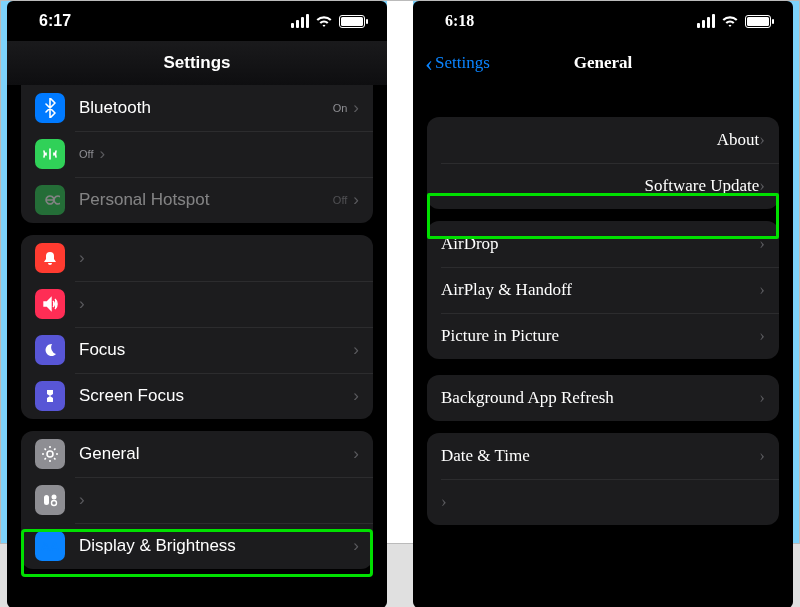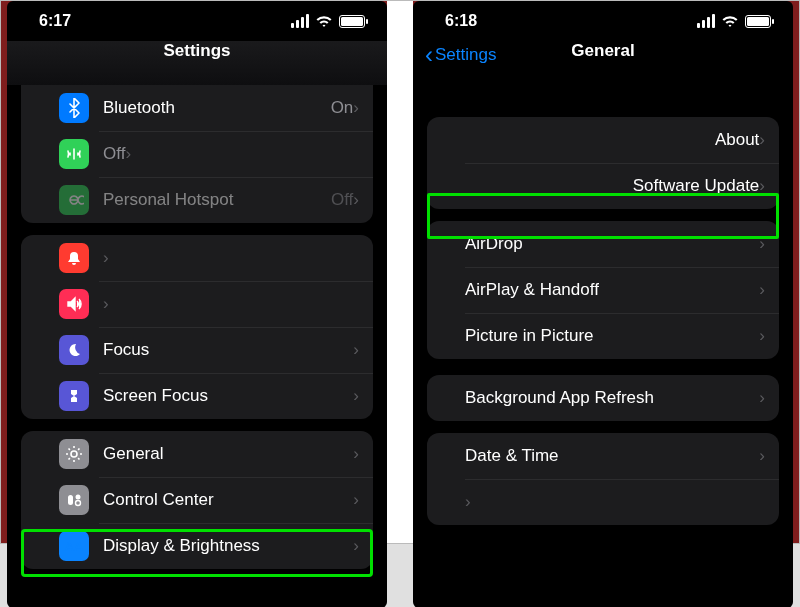--- a/index.html
+++ b/index.html
@@ -7,38 +7,38 @@
     background: #e0e0e0;
     font-family: -apple-system, BlinkMacSystemFont, "Segoe UI", Helvetica, Arial, sans-serif;
     width: 800px;
     height: 607px;
     overflow: hidden;
   }
   .canvas {
     width: 800px;
     height: 544px;
     display: flex;
-    background: #7f1d1d;
+    background: #7dd3fc;
     border: 1px solid #bbb;
   }
   .phone {
     flex: 0 0 380px;
     height: 607px;
     background: #000;
     position: relative;
     overflow: hidden;
     border-radius: 6px;
     margin: 0 0;
   }
   .spacer {
     flex: 1;
     background: #ffffff;
   }
   .phone.left  { margin-left: 6px; }
-  .phone.right { margin-right: 6px; }
+  .phone.right { margin-right: 6px; font-family: Liberation Serif, serif; }
   .statusbar {
     height: 40px;
     display: flex;
     align-items: center;
     justify-content: space-between;
     padding: 0 22px 0 32px;
     color: #fff;
     font-size: 16px;
     font-weight: 600;
   }
@@ -52,20 +52,21 @@
   .battery {
     width: 26px; height: 13px; border: 1.5px solid #fff; border-radius: 3px; position: relative;
   }
   .battery::after{ content:""; position:absolute; right:-4px; top:3px; width:2px; height:5px; background:#fff; border-radius:1px;}
   .battery .fill{ position:absolute; left:1px; top:1px; bottom:1px; right:1px; background:#fff; border-radius:1.5px;}
   .wifi svg { display:block; }
 
   .navbar {
     height: 44px;
     display:flex;
+    align-items: center;
     justify-content: center;
     position: relative;
     color:#fff;
     font-size: 17px;
     font-weight: 600;
   }
   .navbar .back {
     position:absolute;
     left:12px;
     display:flex;
@@ -73,21 +74,20 @@
     gap:2px;
     color:#0a84ff;
     font-weight:400;
     font-size:17px;
   }
   .group {
     margin: 12px 14px;
     background:#1c1c1e;
     border-radius:12px;
     overflow:hidden;
-    padding-left:24px;
   }
   .group.partial-top { border-top-left-radius:0; border-top-right-radius:0; margin-top:0; }
   .row {
     height: 46px;
     display:flex;
     align-items:center;
     padding: 0 14px;
     position:relative;
     color:#fff;
     font-size:17px;
@@ -102,21 +102,21 @@
     background:#2c2c2e;
   }
   .row .icon {
     width:30px; height:30px; border-radius:7px;
     display:flex; align-items:center; justify-content:center;
     flex-shrink:0;
     margin-right:14px;
     color:#fff;
   }
   .row .label { flex:1; }
-  .row .value { color:#8e8e93; font-size:17px; }
+  .row .value { color:#8e8e93; font-size:11px; margin-right:6px; }
   .row .chev  { color:#5a5a5e; }
   .row.disabled .label, .row.disabled .value, .row.disabled .icon { opacity:0.45; }
   .group.simple .row + .row::before { left:14px; }
   .highlight {
     position:absolute;
     border:3px solid #00e000;
     pointer-events:none;
   }
   .scrollarea { position:relative; }
 </style>
@@ -232,21 +232,20 @@
           <span class="chev">›</span>
         </div>
         <div class="row">
           <span class="icon" style=";background:#8e8e93">
               <svg width="16" height="16" viewBox="0 0 16 16">
                 <rect x="2" y="3" width="5" height="10" rx="2.5" fill="#fff"></rect>
                 <circle cx="12" cy="5" r="2.5" fill="#fff"></circle>
                 <circle cx="12" cy="11" r="2.5" fill="none" stroke="#fff" stroke-width="1.4"></circle>
               </svg>
             </span>
-          <span class="label">Control Center</span>
           <span class="chev">›</span>
         </div>
         <div class="row">
           <span class="icon" style="color:#0a84ff;font-weight:700;font-size:13px;;background:#0a84ff">AA</span>
           <span class="label">Display &amp; Brightness</span>
           <span class="chev">›</span>
         </div>
       </div>
 
       <div class="highlight" style="left:14px; right:14px; top:444px; height:48px; border-radius:4px;"></div>

